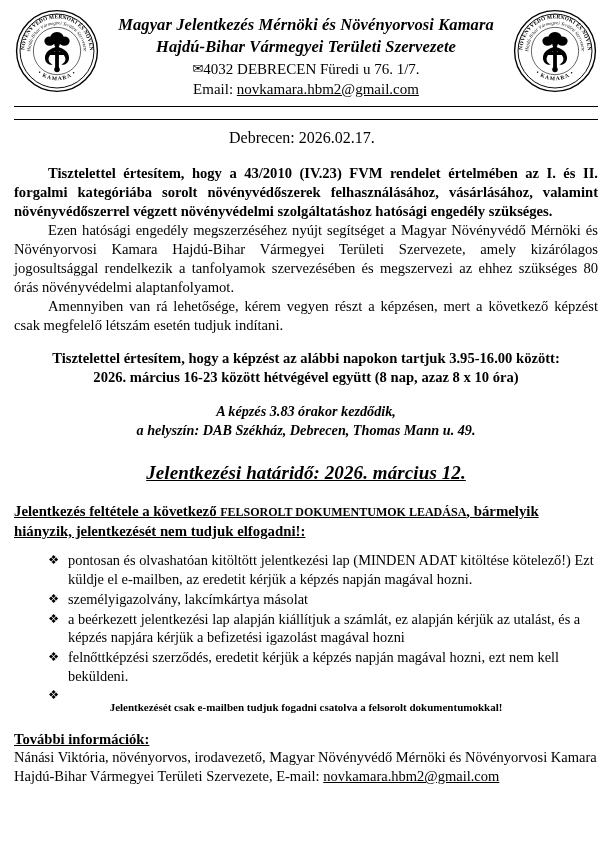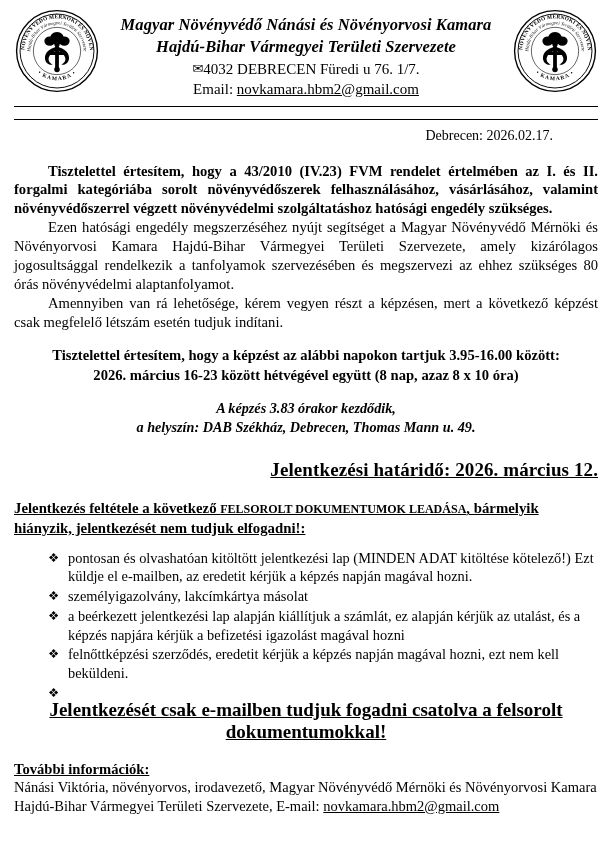--- a/index.html
+++ b/index.html
@@ -72,25 +72,25 @@
   .rule {
     border: none;
     border-top: 1.2px solid #000;
     margin: 0;
   }
   .rule-top { margin-top: 7px; }
   .rule-second { margin-top: 12px; }
 
   
   .meta {
-    text-align: right;
+    text-align: left;
     margin-top: 7px;
     margin-left: 215px;
     margin-right: 45px;
-    font-size: 14px;
+    font-size: 16px;
     line-height: 1.32;
   }
   .meta .subject { font-weight: bold; }
 
   
   .salutation {
     font-weight: bold;
     font-size: 14.8px;
     margin-top: 12px;
   }
@@ -113,25 +113,26 @@
   .center-block.italic-bold {
     font-weight: bold;
     font-style: italic;
     font-size: 14.2px;
   }
   .spacer-14 { height: 14px; }
   .spacer-18 { height: 18px; }
   .spacer-22 { height: 22px; }
 
   .deadline {
-    text-align: right;
+    text-align: center;
     font-weight: bold;
     font-size: 19px;
     text-decoration: underline;
     letter-spacing: 0.1px;
+    font-style: italic;
   }
 
   .condition {
     font-weight: bold;
     font-size: 14.8px;
     line-height: 1.33;
     text-decoration: underline;
     text-align: left;
   }
   .condition .caps { font-size: 12px; }
@@ -156,22 +157,21 @@
     left: 34px;
     top: 0px;
     font-size: 12.5px;
     line-height: 1.38;
     font-family: "DejaVu Sans", sans-serif;
   }
 
   .accept-note {
     text-align: center;
     font-weight: bold;
-    font-size: 19px;
-    text-decoration: underline;
+    font-size: 11px;
     margin-top: 16px;
   }
 
   .info-head {
     font-weight: bold;
     font-size: 14.6px;
     text-decoration: underline;
     margin-top: 18px;
   }
   .info-body {
@@ -213,21 +213,21 @@
           <rect x="47.8" y="40" width="4.4" height="30" rx="0.6"></rect>
           <rect x="41.5" y="50.5" width="17" height="4.2" rx="0.6"></rect>
           <path d="M50 45 C41 47 36 52 36 58 C36 63 40 66.5 45 66 C41.5 64 39.5 61 40.5 57.5 C41.6 53.8 45.5 50.5 50 49 Z"></path>
           <path d="M50 45 C59 47 64 52 64 58 C64 63 60 66.5 55 66 C58.5 64 60.5 61 59.5 57.5 C58.4 53.8 54.5 50.5 50 49 Z"></path>
           <ellipse cx="50" cy="71.5" rx="3.2" ry="3.2"></ellipse>
         </g>
       </svg>
     </div>
 
     <div class="letterhead-center">
-      <div class="org-name">Magyar Növényvédő Nánási és Növényorvosi Kamara</div>
+      <div class="org-name">Magyar Jelentkezés Mérnöki és Növényorvosi Kamara</div>
       <div class="org-name">Hajdú-Bihar Vármegyei Területi Szervezete</div>
       <div class="addr-line"><span class="env-icon">✉</span><span>4032 DEBRECEN Füredi u 76. 1/7.</span></div>
       <div class="email-line"><span>Email:</span> <span class="maillink">novkamara.hbm2@gmail.com</span></div>
     </div>
 
     <div class="seal">
       <svg viewBox="0 0 100 100" xmlns="http://www.w3.org/2000/svg">
         <defs>
           <path id="arcTopR" d="M 12,50 A 38,38 0 0 1 88,50" fill="none"></path>
           <path id="arcTop2R" d="M 19,50 A 31,31 0 0 1 81,50" fill="none"></path>

